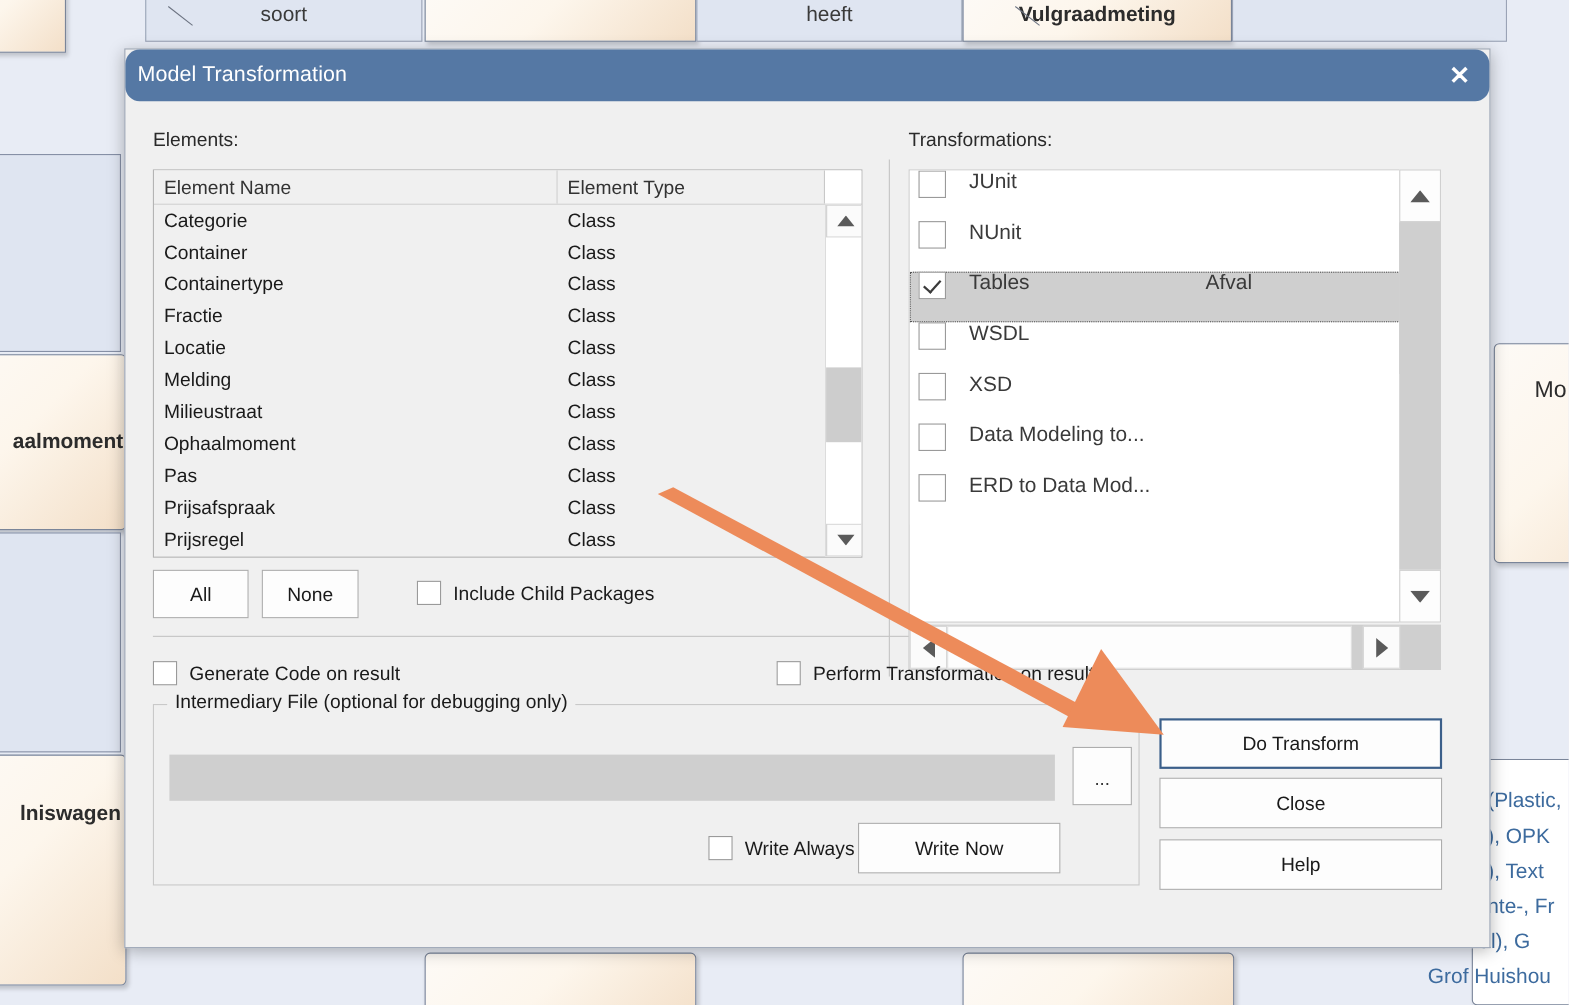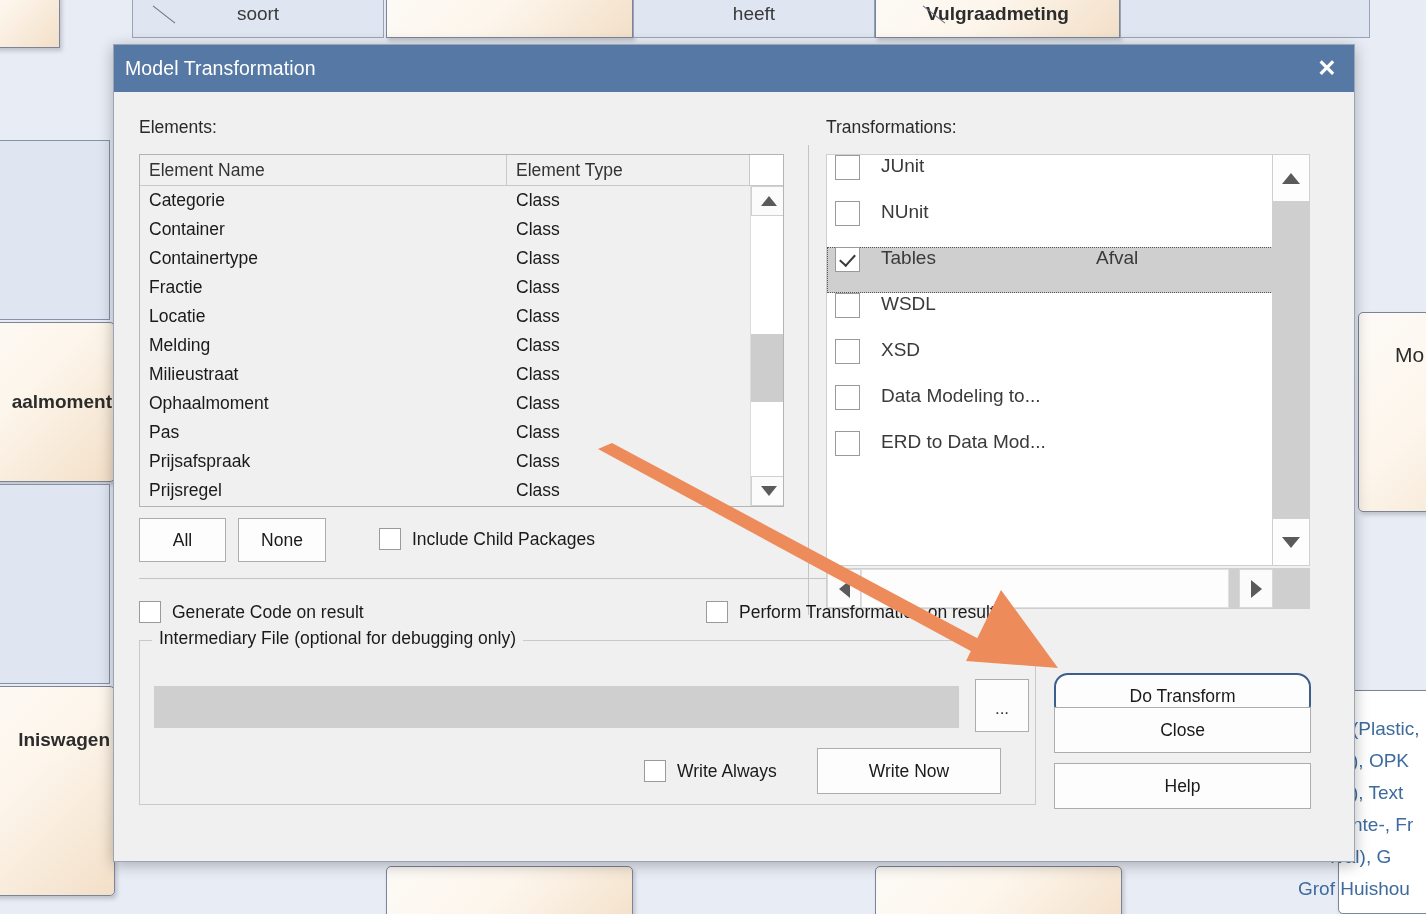--- a/index.html
+++ b/index.html
@@ -73,20 +73,21 @@
     box-shadow: 0 3px 14px rgba(0,0,0,0.28);
     z-index: 10;
   }
   #titlebar {
     height: 47px;
     background: #5578a4;
     display: flex;
     align-items: center;
     padding: 0 4px 0 11px;
     color: #ffffff;
+    border-radius: 13px;
   }
   #title-text {
     font-size: 19.5px;
     flex: 1;
     letter-spacing: 0.1px;
   }
   #close-btn {
     width: 46px;
     height: 44px;
     display: flex;
@@ -385,21 +386,21 @@
     font-size: 17px;
     color: #333;
     display: flex;
     align-items: flex-end;
     justify-content: center;
     padding-bottom: 12px;
     cursor: pointer;
   }
   #write-now-btn {
     position: absolute;
-    left: 703px;
+    left: 666px;
     top: 703px;
     width: 184px;
     height: 46px;
     background: #fdfdfd;
     border: 1px solid #adadad;
     font-size: 17.5px;
     color: #1a1a1a;
     cursor: pointer;
     display: flex; align-items: center; justify-content: center;
   }
@@ -671,21 +672,21 @@
   <div id="group-legend">Intermediary File (optional for debugging only)</div>
   <input id="file-field" type="text" disabled="" value="" style="">
   <div id="browse-btn">...</div>
 
   <div class="cb-wrap" style="left:530px; top:715px;">
     <span class="cb-box"></span>
     <span>Write Always</span>
   </div>
   <div id="write-now-btn">Write Now</div>
 
-  <div class="act-btn default" style="top:628px;border-radius:14px;">Do Transform</div>
+  <div class="act-btn default" style="top:608px;">Do Transform</div>
   <div class="act-btn" style="top:718px;">Help</div>
   <div class="act-btn" style="top:662px;">Close</div>
 </div>
 
 <svg id="arrow-svg" viewBox="0 0 1426 914">
   <g>
     <polygon points="598,449 612,443 1005,653 991,662" fill="#ed8b5a"></polygon>
     <polygon points="1058,668 966,661 1001,590" fill="#ed8b5a"></polygon>
   </g>
 </svg>

